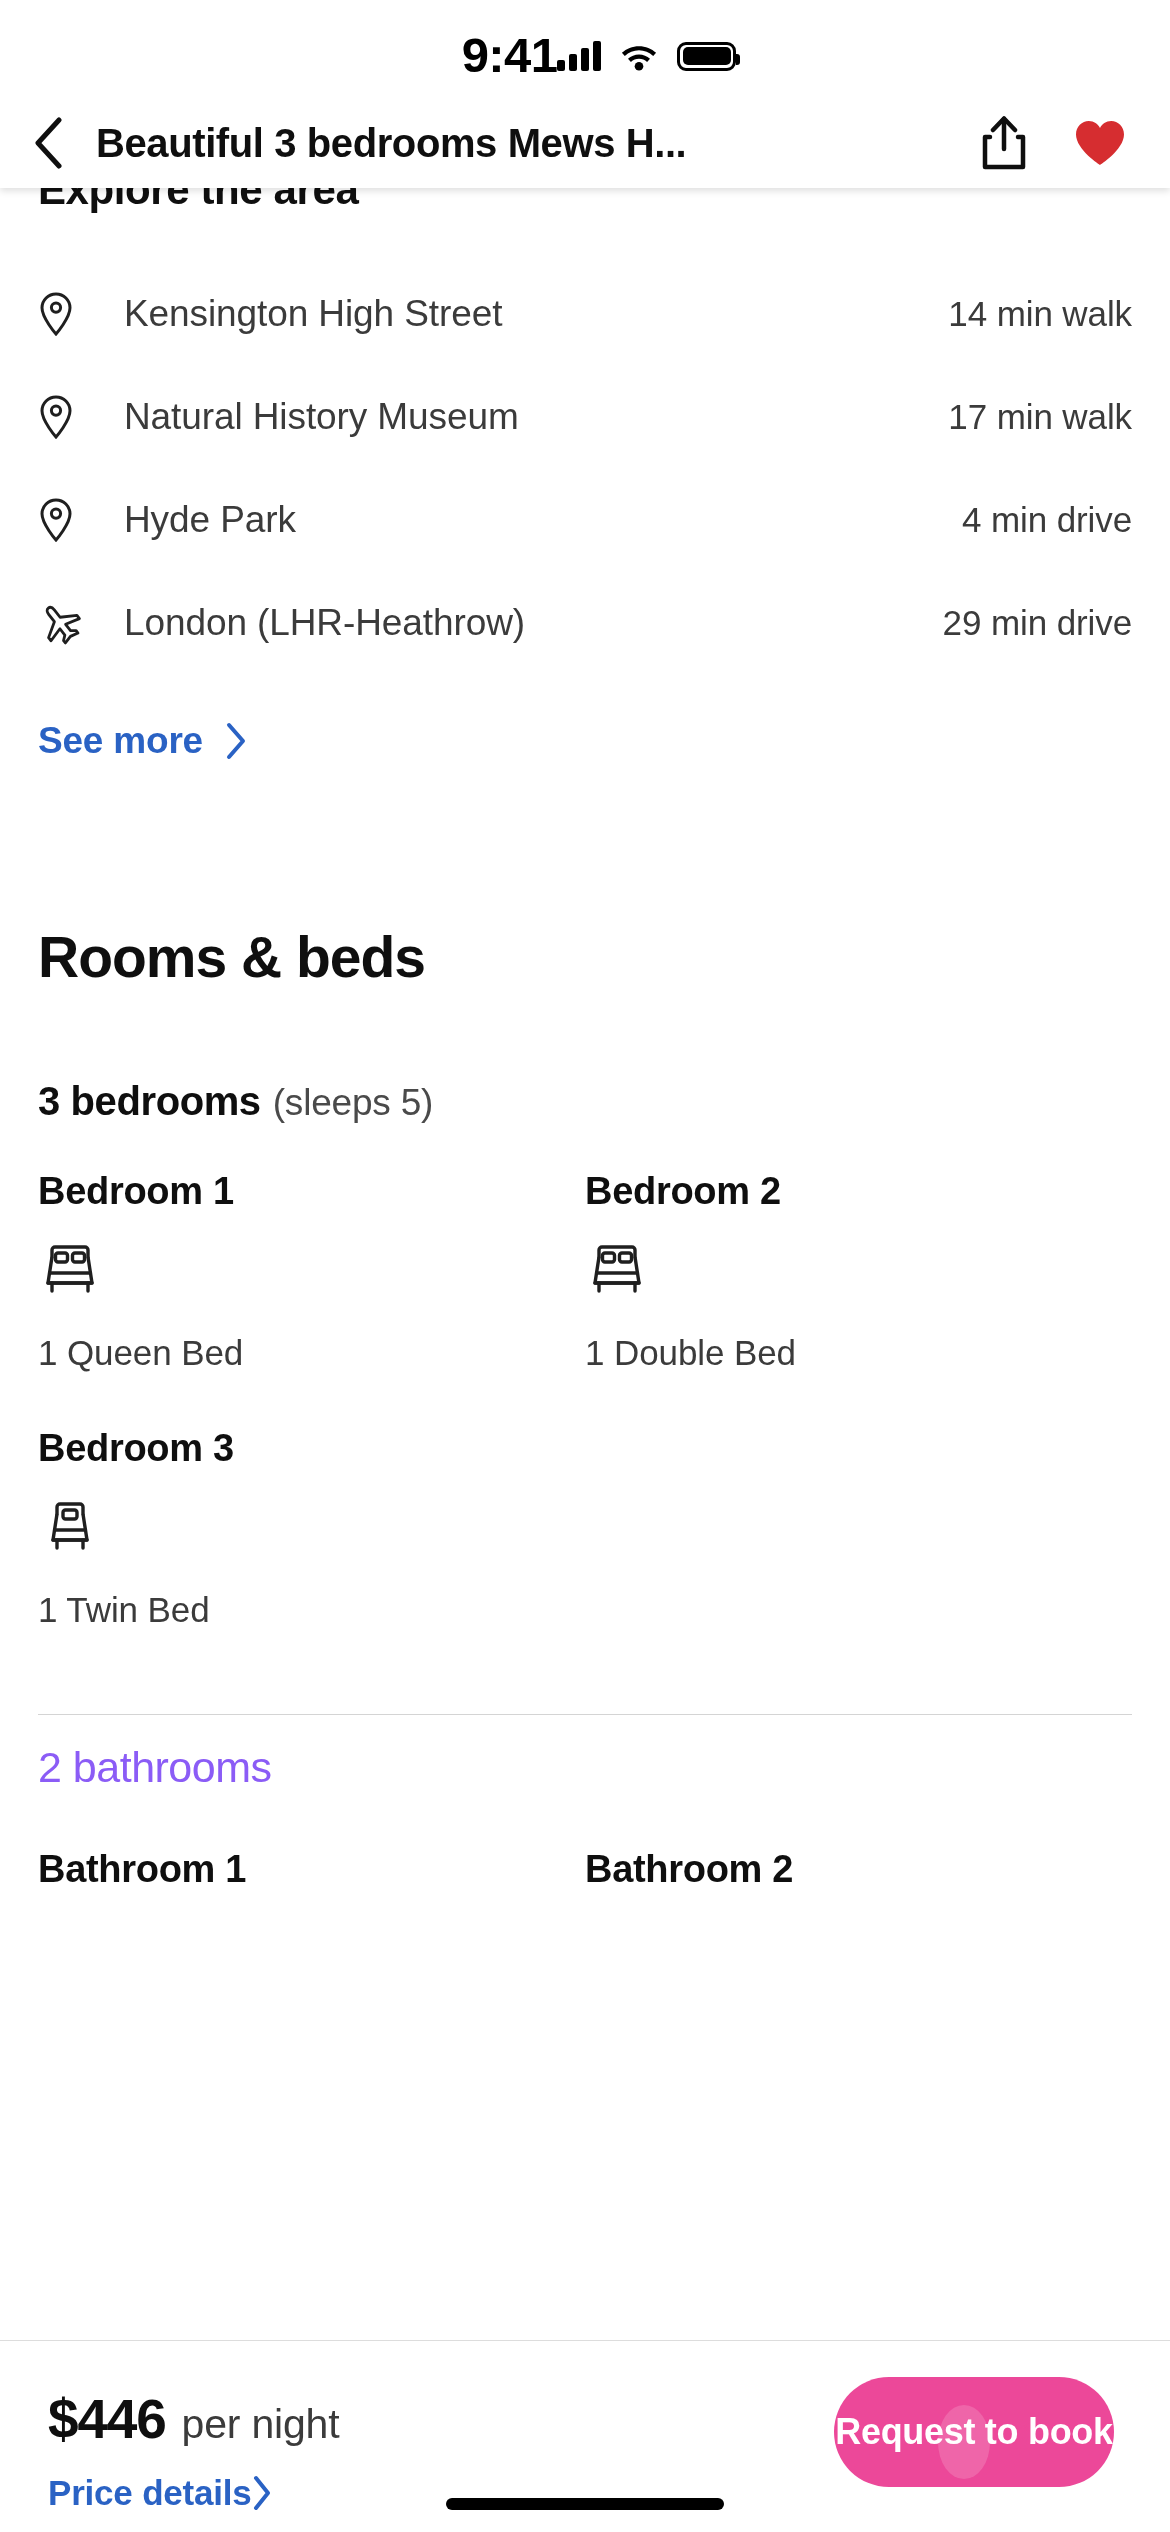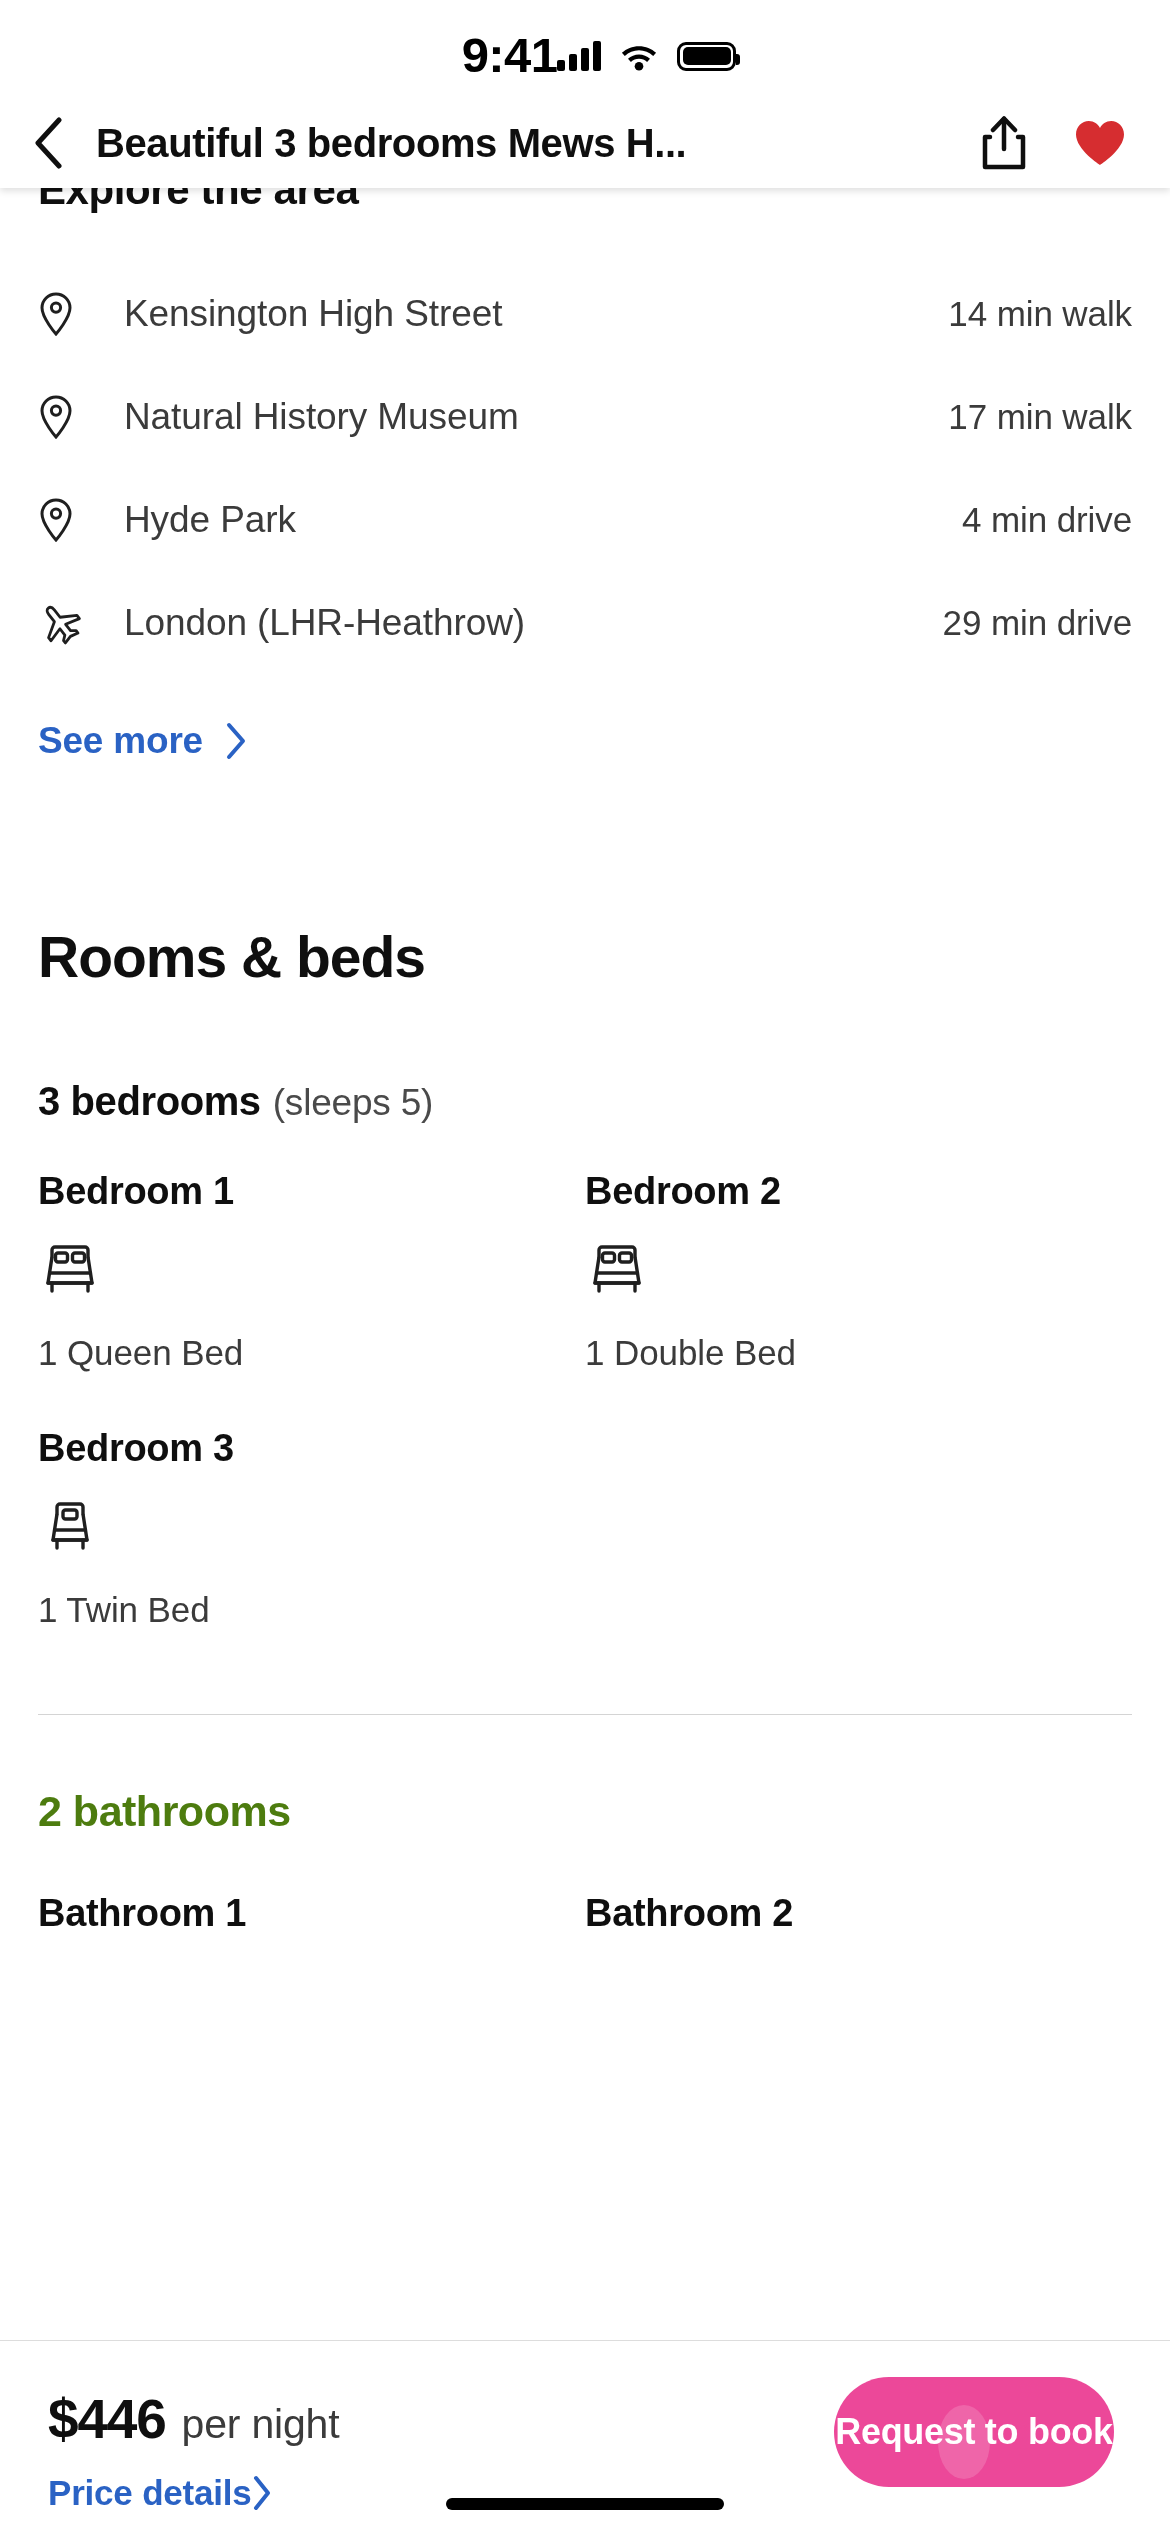--- a/index.html
+++ b/index.html
@@ -143,22 +143,22 @@
   .bed-card-desc {
     margin-top:30px; font-size:35px; color:#3b3b3b;
     font-weight:400; letter-spacing:-0.1px;
   }
 
   .divider {
     margin-top:84px; height:1px; background:#d4d4d4; width:100%;
   }
 
   .bath-title {
-    margin-top:72px;
-    font-size:43px; font-weight:700; color:#4d7c0f; letter-spacing:-0.5px;
+    margin-top:28px;
+    font-size:43px; font-weight:400; color:#8b5cf6; letter-spacing:-0.5px;
   }
   .bath-grid {
     margin-top:56px;
     display:grid; grid-template-columns:1fr 1fr;
   }
   .bath-card-title {
     font-size:38px; font-weight:700; color:#0f0f0f; letter-spacing:-0.3px;
   }
 
   

